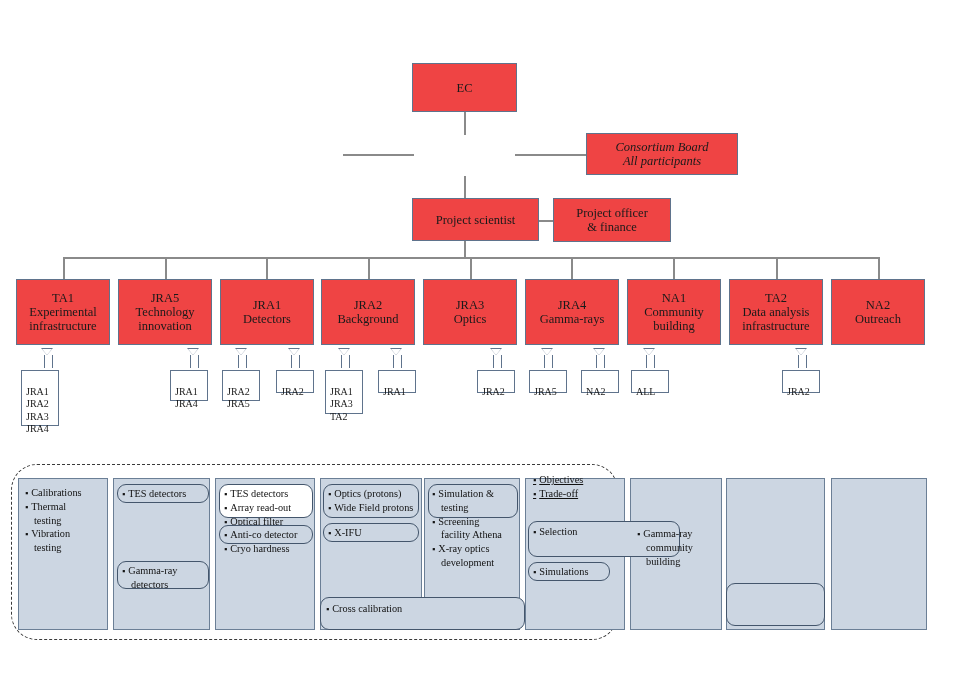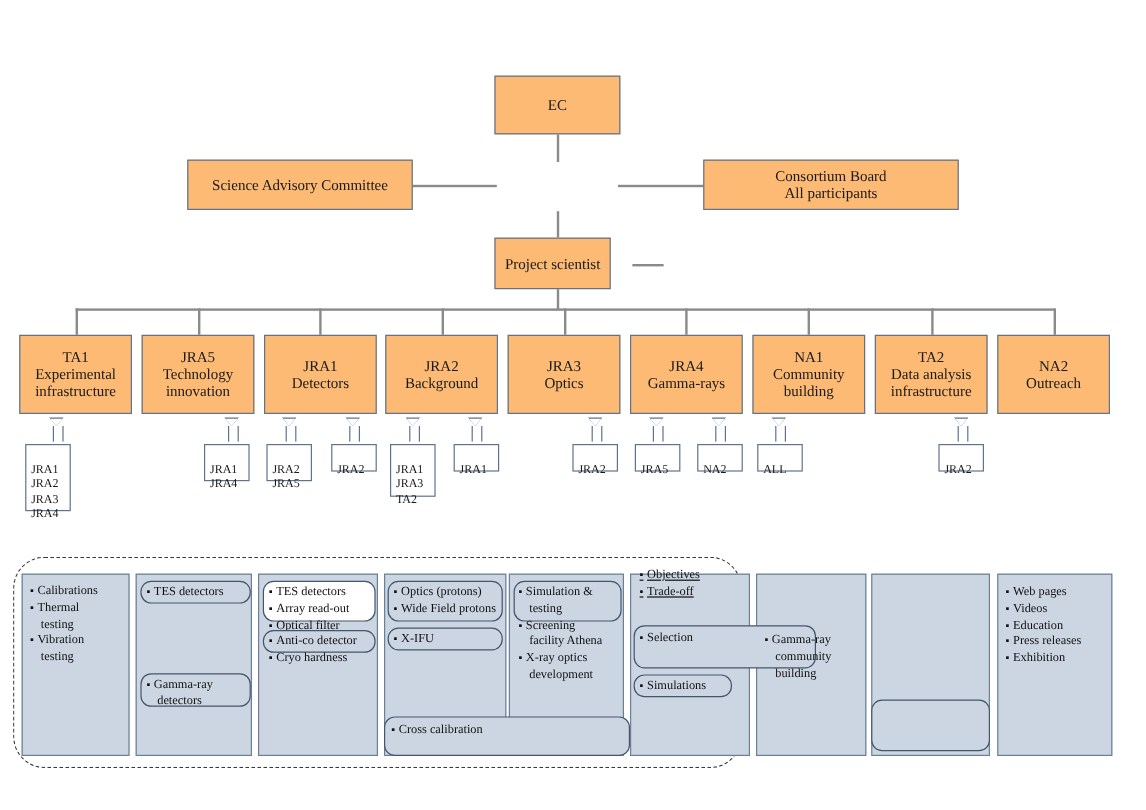--- a/index.html
+++ b/index.html
@@ -14,21 +14,21 @@
   #stage {
     position: relative;
     width: 955px;
     height: 675px;
     overflow: hidden;
     background: #ffffff;
   }
   .box {
     position: absolute;
     box-sizing: border-box;
-    background: #fdba74;
+    background: #ef4444;
     border: 1px solid #5f738c;
     display: flex;
     align-items: center;
     justify-content: center;
     text-align: center;
     line-height: 1.12;
     font-size: 12.5px;
     color: #1a1a1a;
     white-space: pre-line;
     padding: 2px 3px;
@@ -150,34 +150,35 @@
   <div class="line vline" style="left:470px; top:257px; height:22px;"></div>
   <div class="line vline" style="left:571px; top:257px; height:22px;"></div>
   <div class="line vline" style="left:673px; top:257px; height:22px;"></div>
   <div class="line vline" style="left:776px; top:257px; height:22px;"></div>
   <div class="line vline" style="left:878px; top:257px; height:22px;"></div>
 
   <div class="box" style="left:412px; top:63px; width:105px; height:49px;">
     <span>EC</span>
   </div>
 
-  <div class="box" style="left:156px; top:133px; width:188px; height:42px;">
-    <span>Science Advisory Committee</span>
-  </div>
-
-
-  <div class="box" style="left:586px; top:133px; width:213px; height:42px;">
+
+
+  <div class="box" style="left:586px; top:133px; width:152px; height:42px;font-style:italic;">
     <span>Consortium Board
 All participants</span>
   </div>
 
-  <div class="box" style="left:412px; top:198px; width:97px; height:43px;">
+  <div class="box" style="left:412px; top:198px; width:127px; height:43px;">
     <span>Project scientist</span>
   </div>
 
+  <div class="box" style="left:553px; top:198px; width:118px; height:44px;">
+    <span>Project officer
+&amp; finance</span>
+  </div>
 
   <div class="box" style="left:16px; top:279px; width:94px; height:66px;">
     <span>TA1
 Experimental
 infrastructure</span>
   </div>
   <div class="box" style="left:118px; top:279px; width:94px; height:66px;">
     <span>JRA5
 Technology
 innovation</span>
@@ -394,21 +395,14 @@
   </div>
 
   <div class="bullet-list" style="left:637px; top:527px; width:84px;">
     <div>Gamma-ray
 community
 building</div>
   </div>
 
   <div class="rrect" style="left:726px; top:583px; width:99px; height:43px;"></div>
 
-  <div class="bullet-list" style="left:838px; top:487px; width:88px;">
-    <div>Web pages</div>
-    <div>Videos</div>
-    <div>Education</div>
-    <div>Press releases</div>
-    <div>Exhibition</div>
-  </div>
 
 </div>
 
 </body></html>

